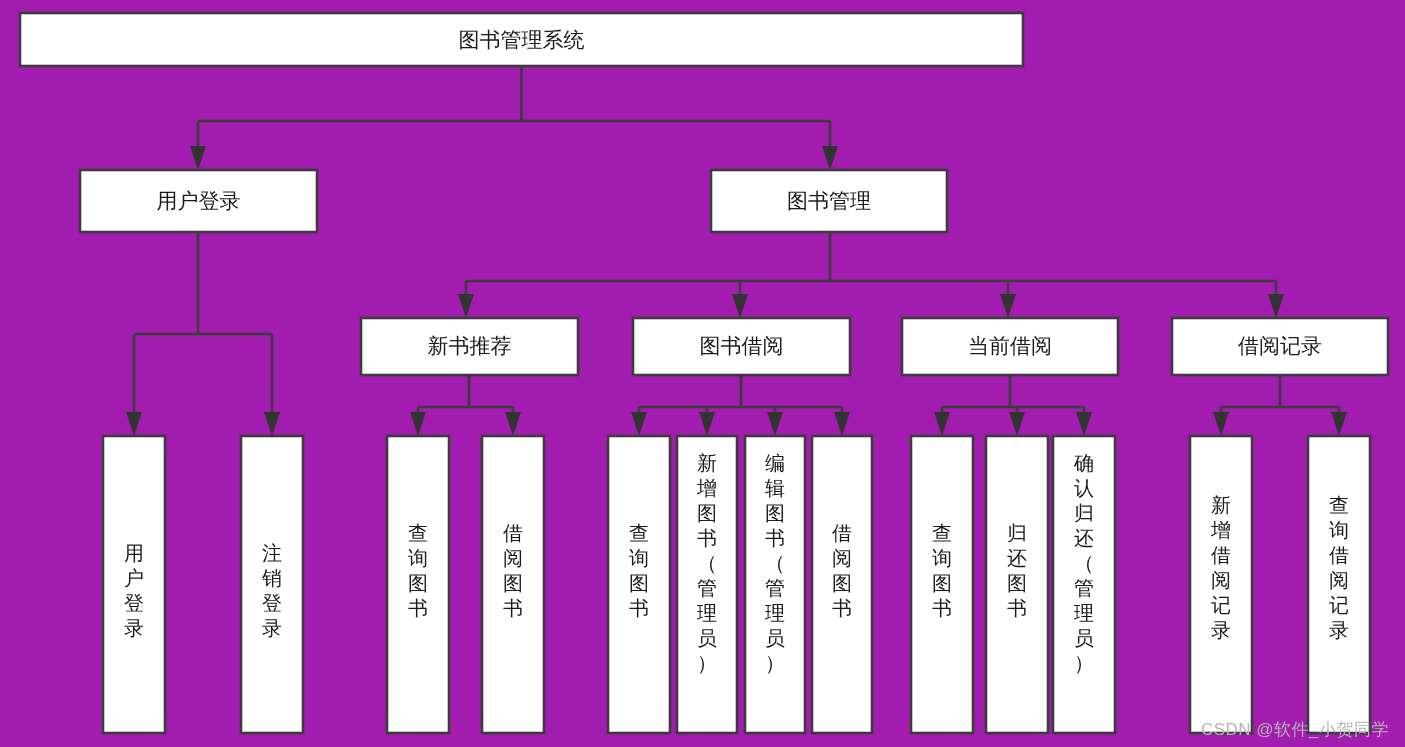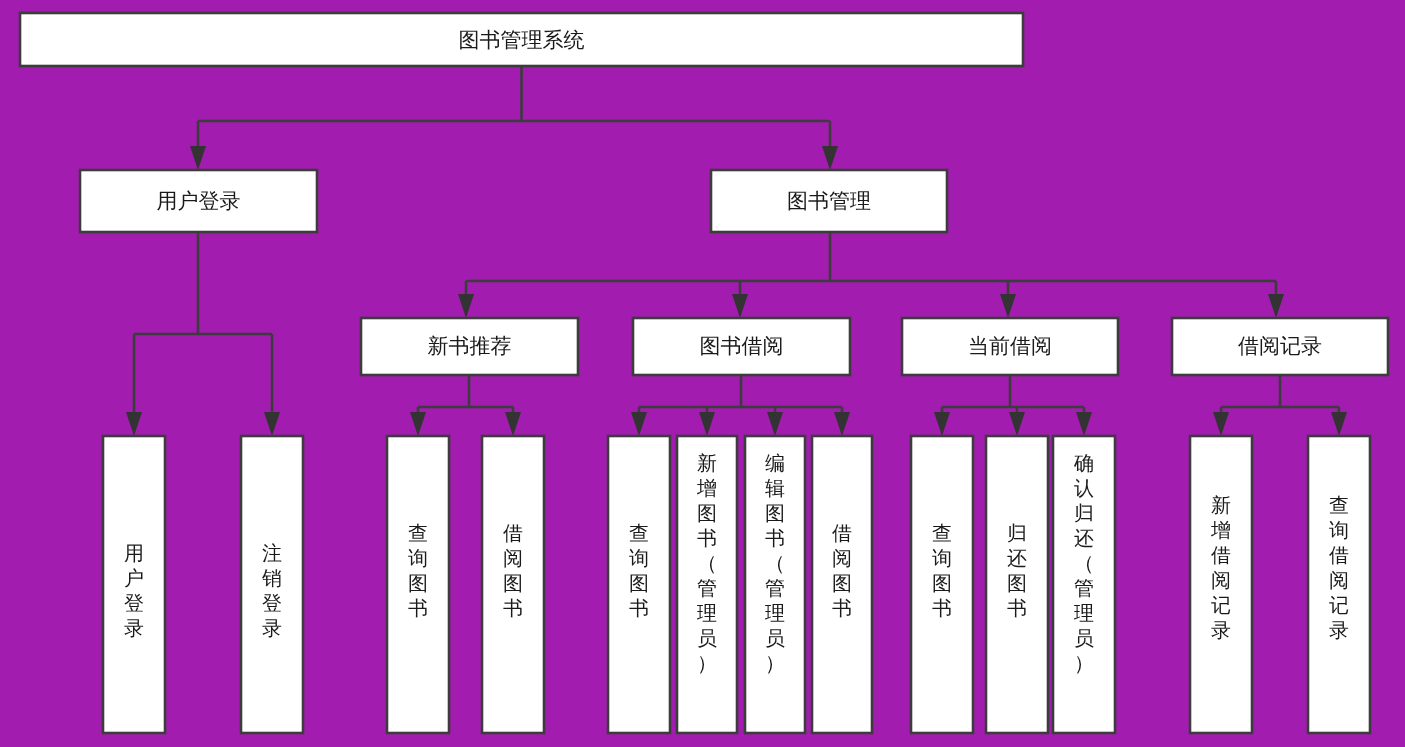--- a/index.html
+++ b/index.html
@@ -233,13 +233,14 @@
       <rect class="node-box" x="1190" y="436" width="62" height="297"></rect>
       <text class="node-label-vertical" x="1221" y="512"><tspan x="1221" y="512">新</tspan><tspan x="1221" y="537">增</tspan><tspan x="1221" y="562">借</tspan><tspan x="1221" y="587">阅</tspan><tspan x="1221" y="612">记</tspan><tspan x="1221" y="637">录</tspan></text>
     </g>
     <g>
       <rect class="node-box" x="1308" y="436" width="62" height="297"></rect>
       <text class="node-label-vertical" x="1339" y="512"><tspan x="1339" y="512">查</tspan><tspan x="1339" y="537">询</tspan><tspan x="1339" y="562">借</tspan><tspan x="1339" y="587">阅</tspan><tspan x="1339" y="612">记</tspan><tspan x="1339" y="637">录</tspan></text>
     </g>
 
   </svg>
 
+  <div class="watermark">CSDN @软件_小贺同学</div>
 </div>
 
 </body></html>

